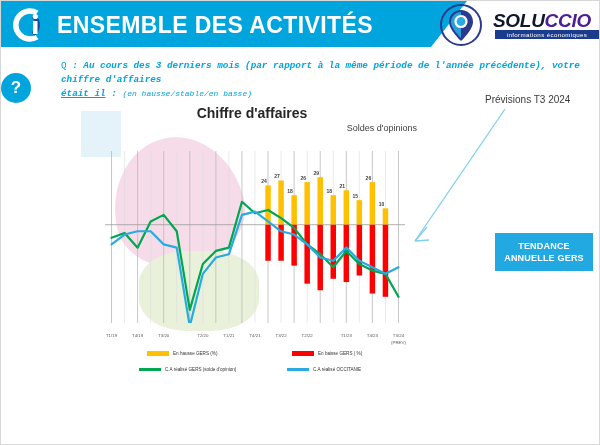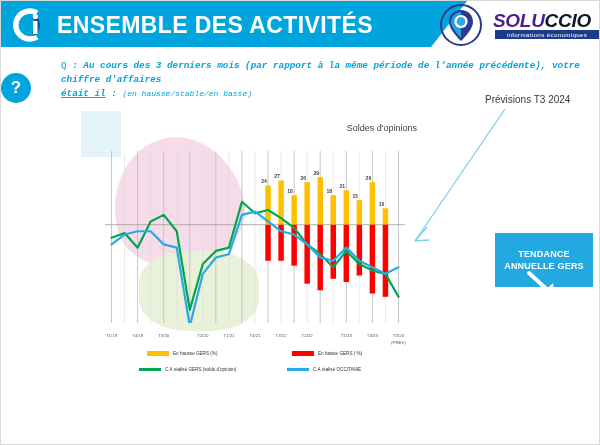--- a/index.html
+++ b/index.html
@@ -45,22 +45,22 @@
   }
   .pin-logo{
     position:absolute;left:438px;top:2px;width:44px;height:44px;
   }
   .soluccio{
     position:absolute;left:492px;top:9px;
     font-size:19px;font-weight:bold;font-style:italic;
     letter-spacing:-.3px;
     font-family:"Liberation Sans", sans-serif;
   }
-  .sol-a{color:#4c1d95;}
-  .sol-b{color:#0f172a;}
+  .sol-a{color:#0f172a;}
+  .sol-b{color:#4c1d95;}
   .soluccio-sub{
     position:absolute;left:494px;top:29px;
     width:104px;
     background:#1B3C8C;color:#ffffff;
     font-size:6.2px;letter-spacing:.35px;
     text-align:center;padding:1px 0 1px 0;
     font-family:"Liberation Sans", sans-serif;
   }
 
   
@@ -153,21 +153,21 @@
     position:absolute;left:484px;top:93px;
     font-size:10px;color:#3a3a3a;
     font-family:"Liberation Sans", sans-serif;
     white-space:nowrap;
   }
   .arrow-svg{
     position:absolute;left:400px;top:100px;width:110px;height:145px;
     z-index:1;
   }
   .tendance-btn{
-    position:absolute;left:494px;top:232px;width:98px;height:54px;
+    position:absolute;left:494px;top:232px;width:98px;height:38px;
     background:#23A9E1;
     display:flex;flex-direction:column;align-items:center;justify-content:center;
     color:#ffffff;font-weight:bold;font-size:9px;line-height:12px;
     text-align:center;letter-spacing:.2px;
     font-family:"Liberation Sans", sans-serif;
   }
   .tend-arrow{
     position:absolute;left:524px;top:268px;width:40px;height:34px;
     z-index:4;
   }
@@ -231,20 +231,21 @@
   <svg class="tend-arrow" viewBox="0 0 40 34">
     <path d="M4 4 L28 26" fill="none" stroke="#ffffff" stroke-width="4" stroke-linecap="round"></path>
     <path d="M30 28 L16 26 L28 14 Z" fill="#ffffff"></path>
   </svg>
 
   <div class="chart-card">
     <div class="blob-blue"></div>
     <div class="blob-pink"></div>
     <div class="blob-green"></div>
 
+    <div class="chart-title">Chiffre d'affaires</div>
     <div class="chart-sub">Soldes d'opinions</div>
 
     <div class="plot">
       <svg id="plot-svg" width="300" height="172" viewBox="0 0 300 172">
           <line x1="6.521739130434782" y1="0" x2="6.521739130434782" y2="172" stroke="#b9b9b9" stroke-width="0.8"></line>
           <line x1="19.565217391304348" y1="0" x2="19.565217391304348" y2="172" stroke="#dcdcdc" stroke-width="0.6"></line>
           <line x1="32.608695652173914" y1="0" x2="32.608695652173914" y2="172" stroke="#b9b9b9" stroke-width="0.8"></line>
           <line x1="45.65217391304348" y1="0" x2="45.65217391304348" y2="172" stroke="#dcdcdc" stroke-width="0.6"></line>
           <line x1="58.69565217391304" y1="0" x2="58.69565217391304" y2="172" stroke="#b9b9b9" stroke-width="0.8"></line>
           <line x1="71.73913043478261" y1="0" x2="71.73913043478261" y2="172" stroke="#dcdcdc" stroke-width="0.6"></line>

